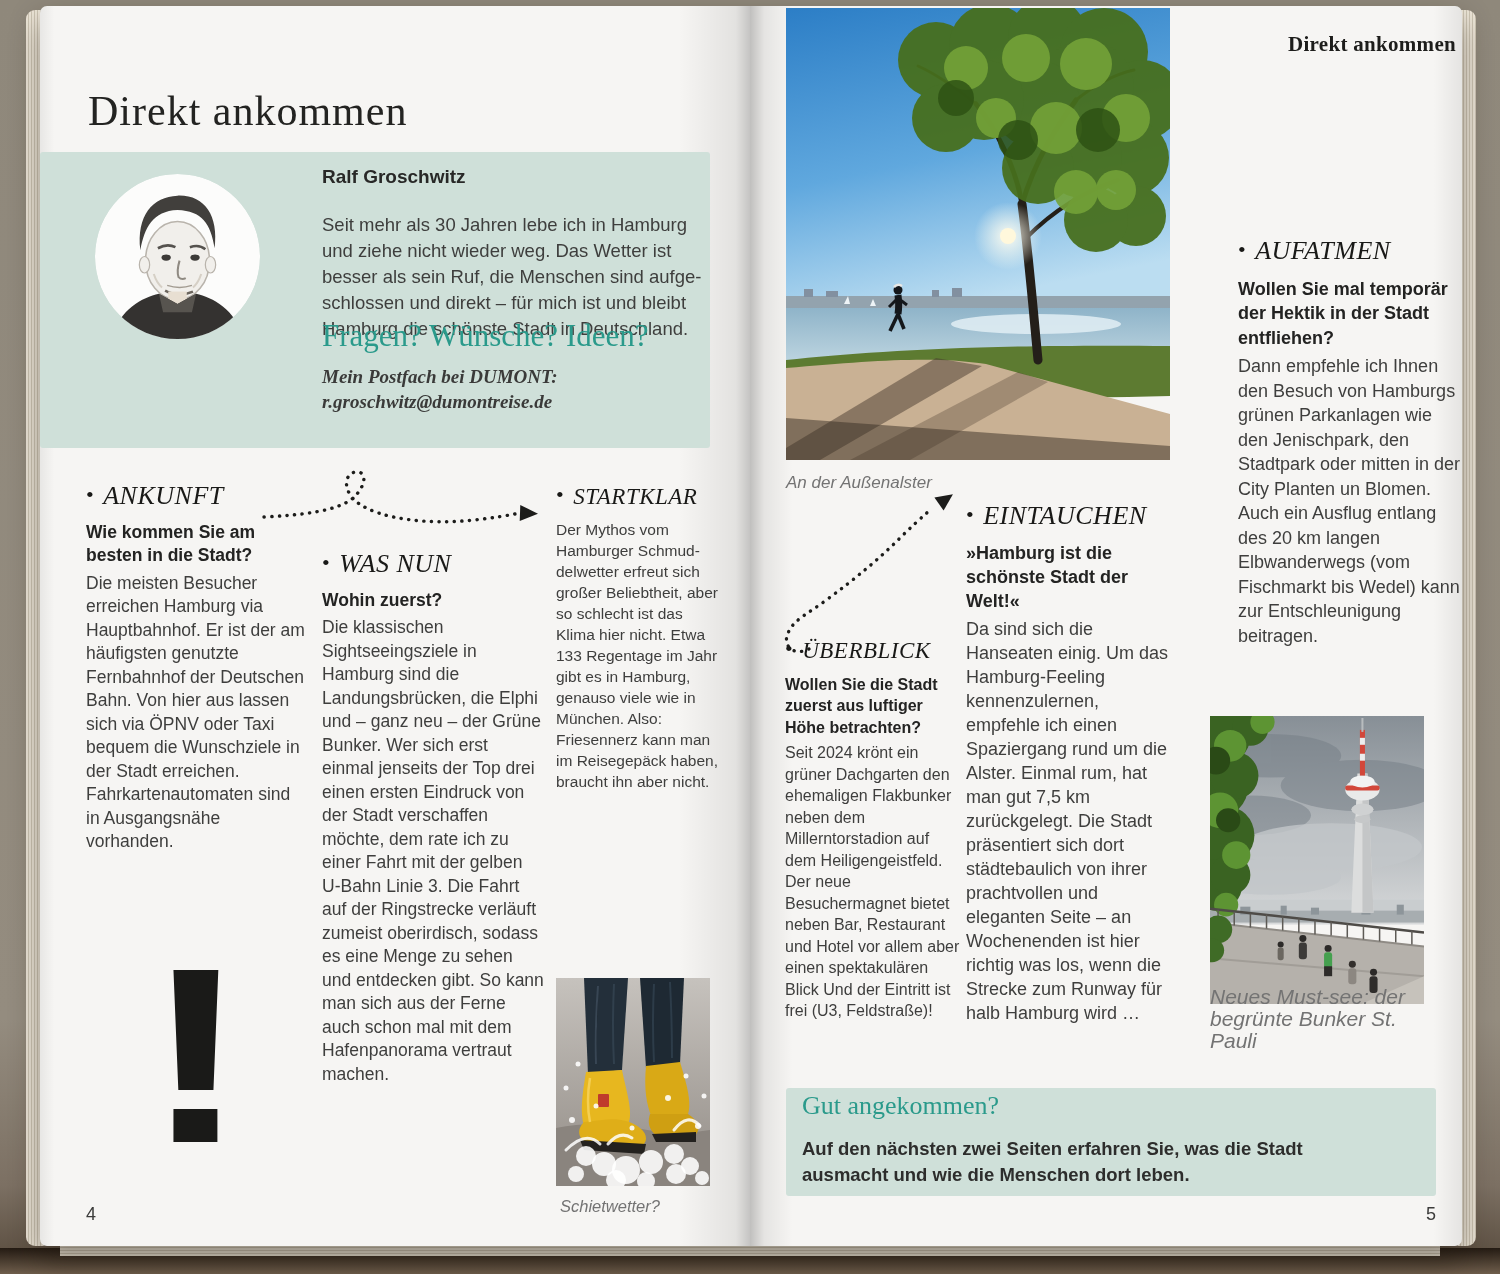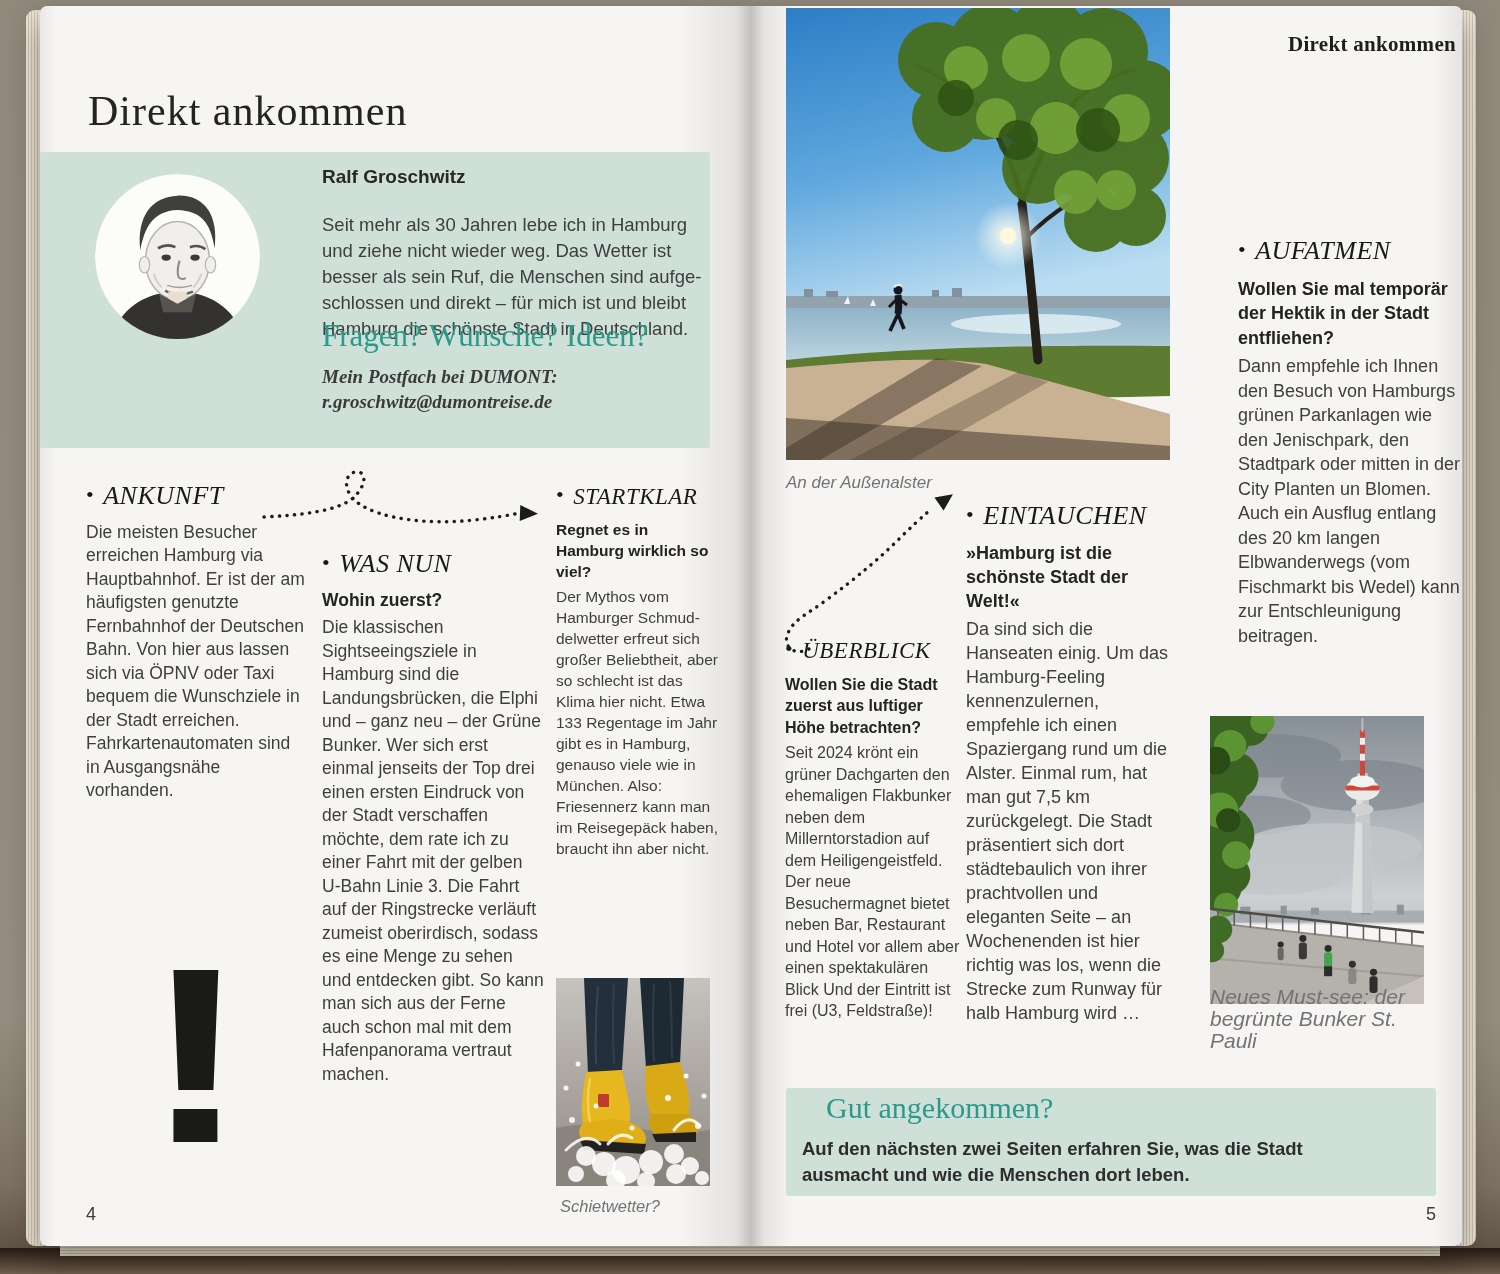--- a/index.html
+++ b/index.html
@@ -39,21 +39,21 @@
   .col-c{font-size:16px;line-height:21.5px;color:#3e3e3d;}
   .col-d{font-size:18px;line-height:24px;color:#3e3e3d;}
   .col-e{font-size:18px;line-height:24.5px;color:#3e3e3d;margin-left:28px;}
   .cap{font-style:italic;font-size:16.5px;line-height:21px;color:#737373;}
   .pagenum{font-size:18px;color:#3b3b3a;}
   .excl{font-size:250px;font-weight:700;color:#1a1a18;line-height:.78;
         transform:scaleX(1.25);transform-origin:left top;}
   .photo{overflow:hidden;}
   .photo svg{display:block;width:100%;height:100%;}
   .infobox{background:#cfe0d9;border-radius:3px;}
-  .infobox .tealh{font-size:30px;margin-left:24px;}
+  .infobox .tealh{font-size:26px;}
   .infobody{font-weight:700;font-size:18.5px;line-height:26px;color:#2d2d2c;}
   .dot-arrow path{fill:none;stroke:#1c1c1a;stroke-width:3.4;stroke-linecap:round;stroke-dasharray:.2 7.4;}
   .dot-arrow polygon{fill:#1c1c1a;}
 </style>
 </head>
 <body>
 
 <div class="scene">
   <div class="table-edge"></div>
   <div class="stack left"></div>
@@ -97,32 +97,32 @@
       </div>
     </div>
 
     <svg class="abs dot-arrow" style="left:218px;top:459px;" width="300" height="90" viewBox="0 0 300 90">
       <path d="M6,52 C45,50 78,46 94,34 C108,22 110,6 98,7 C86,8 84,26 100,38 C122,54 170,60 216,55 C236,53 252,50 262,48"></path>
       <polygon points="262,40 280,48 262,56" transform="rotate(2 262 48)"></polygon>
     </svg>
 
     <div class="sec col-a" style="left:46px;top:478px;width:222px;">
       <div class="sech"><span class="b">•</span><span>ANKUNFT</span></div>
+      <div class="q">Wie kommen Sie am besten in die Stadt?</div>
       <div>Die meisten Besucher erreichen Hamburg via Hauptbahnhof. Er ist der am häufigsten genutzte Fernbahn­hof der Deutschen Bahn. Von hier aus lassen sich via ÖPNV oder Taxi bequem die Wunschziele in der Stadt erreichen. Fahrkartenautomaten sind in Ausgangsnä­he vorhanden.</div>
     </div>
 
     <div class="sec col-a" style="left:282px;top:546px;width:222px;">
       <div class="sech"><span class="b">•</span><span>WAS NUN</span></div>
       <div class="q">Wohin zuerst?</div>
       <div>Die klassischen Sightseeingsziele in Hamburg sind die Landungsbrücken, die Elphi und – ganz neu – der Grüne Bunker. Wer sich erst einmal jenseits der Top drei einen ersten Eindruck von der Stadt verschaffen möchte, dem rate ich zu einer Fahrt mit der gelben U-Bahn Linie 3. Die Fahrt auf der Ringstrecke verläuft zumeist oberirdisch, sodass es eine Menge zu sehen und entdecken gibt. So kann man sich aus der Ferne auch schon mal mit dem Hafen­panorama vertraut machen.</div>
     </div>
 
     <div class="sec col-b" style="left:516px;top:480px;width:162px;">
       <div class="sech small"><span class="b">•</span><span>STARTKLAR</span></div>
-      <div class="q">Regnet es in Hamburg wirklich so viel?</div>
       <div>Der Mythos vom Hamburger Schmud­delwetter erfreut sich großer Beliebtheit, aber so schlecht ist das Klima hier nicht. Etwa 133 Regentage im Jahr gibt es in Hamburg, genauso viele wie in Mün­chen. Also: Friesen­nerz kann man im Reisegepäck haben, braucht ihn aber nicht.</div>
     </div>
 
     <div class="abs excl" style="left:104px;top:952px;">!</div>
 
     <div class="abs photo" style="left:516px;top:972px;width:154px;height:208px;">
       <svg viewBox="0 0 154 208" preserveAspectRatio="none">
         <defs>
           <linearGradient id="wetg" x1="0" y1="0" x2="0" y2="1">
             <stop offset="0" stop-color="#c6c2bd"></stop>

